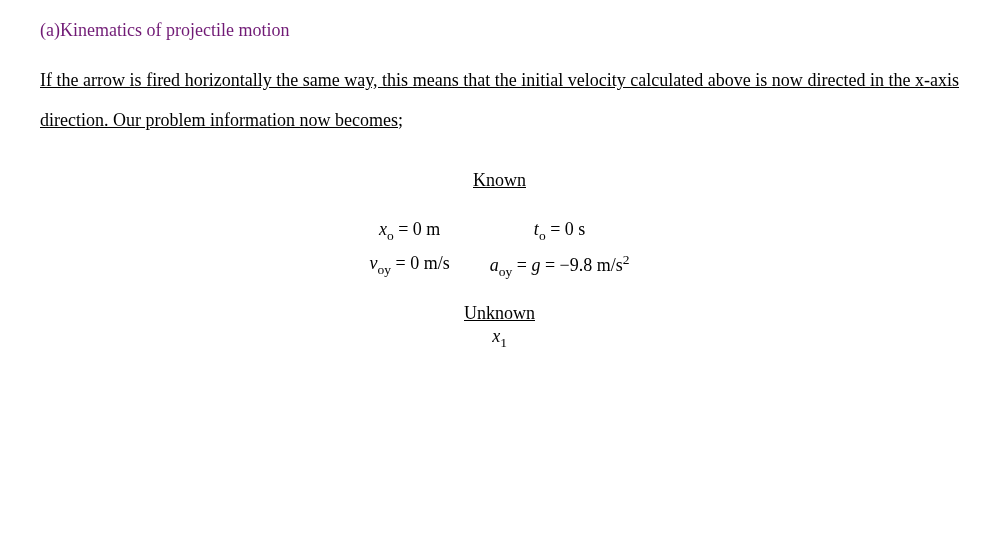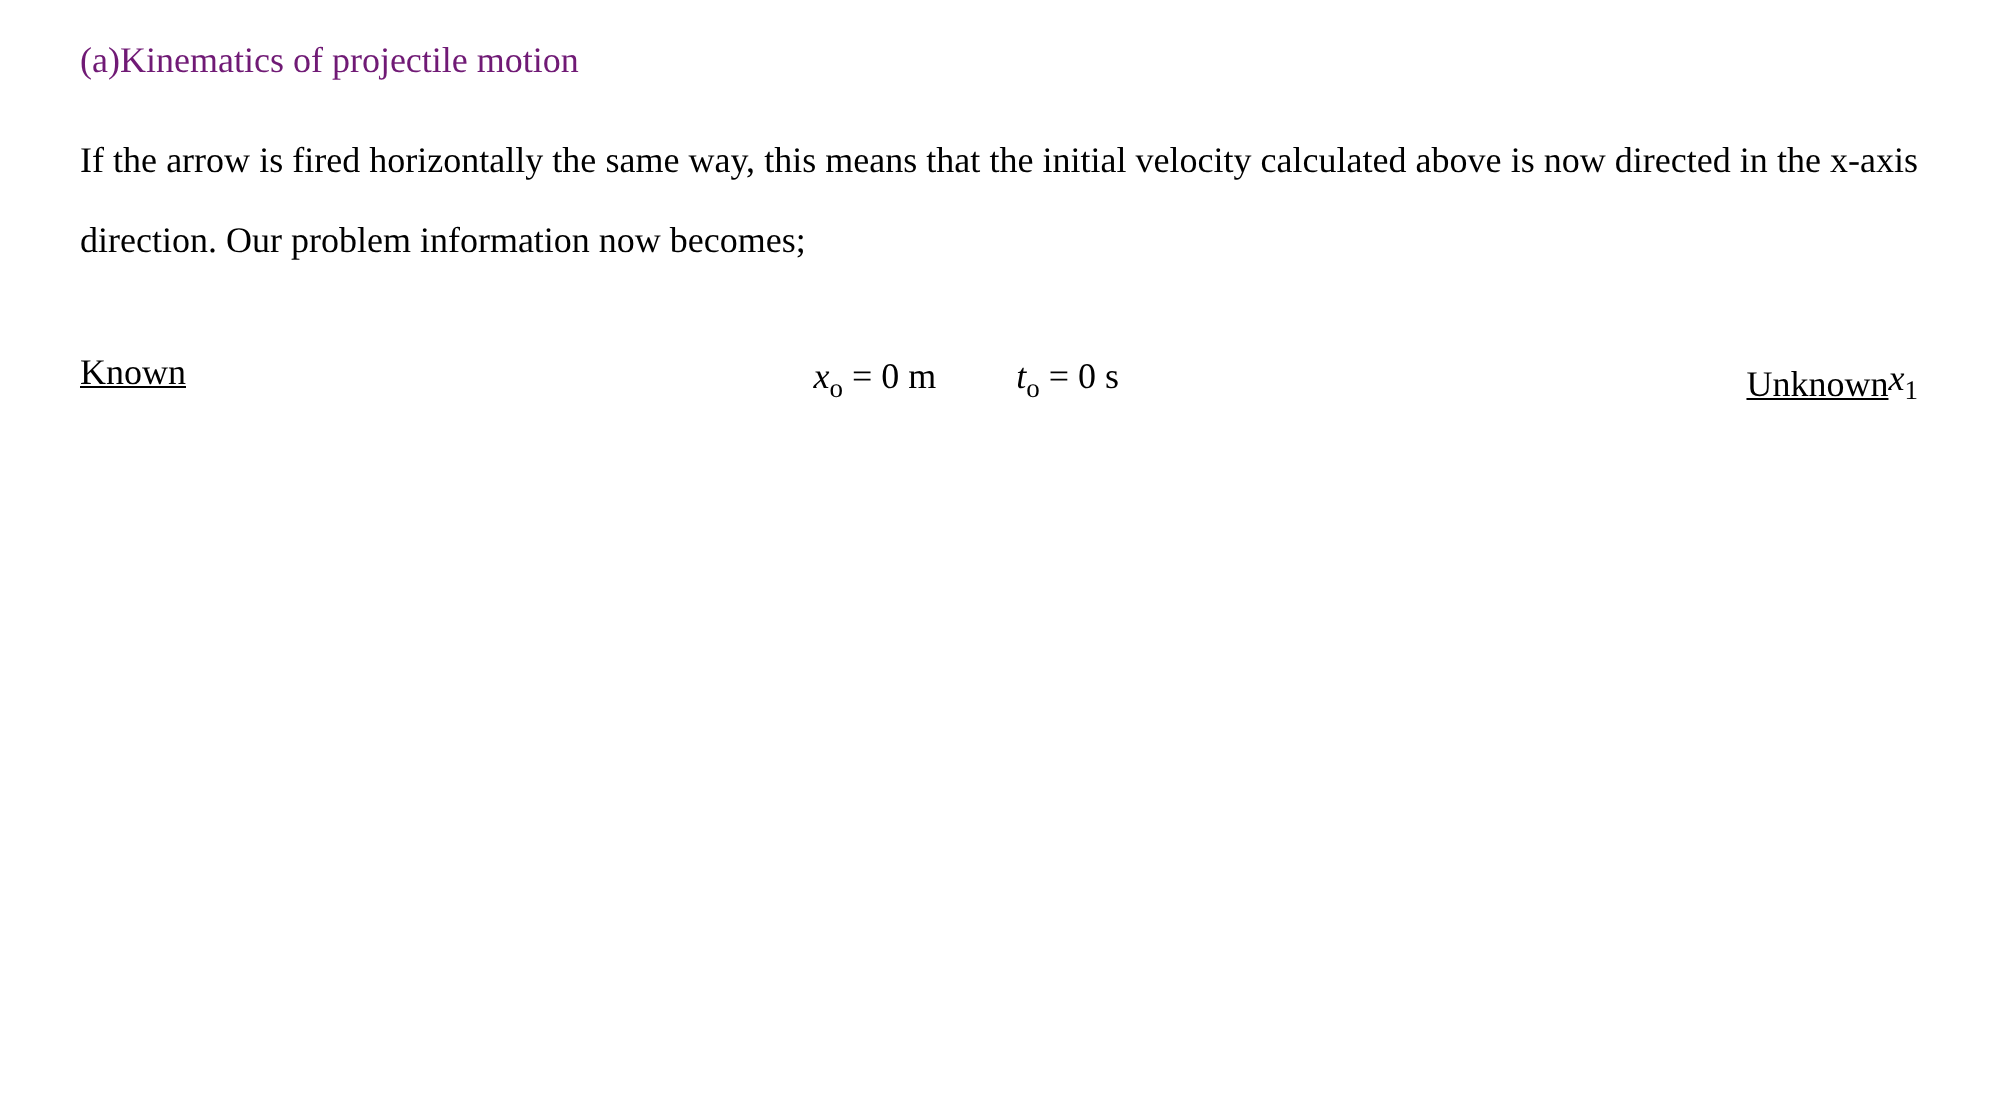--- a/index.html
+++ b/index.html
@@ -21,38 +21,39 @@
     .title {
       color: #701a75;
       font-size: 18px;
       margin-bottom: 20px;
     }
 
     .paragraph {
       line-height: 2.2;
       margin-bottom: 10px;
       text-align: justify;
+      text-decoration: underline;
     }
 
     .equations-block {
       display: flex;
-      flex-direction: row;
+      flex-direction: column;
       align-items: center;
       margin-top: 30px;
     }
 
     .known-label {
       text-decoration: underline;
       margin-bottom: 8px;
       font-size: 18px;
     }
 
     .eq-table {
       border-collapse: collapse;
-      margin: 4px auto;
+      margin: 16px auto;
     }
 
     .eq-table td {
       padding: 4px 20px;
       text-align: center;
       font-size: 18px;
       white-space: nowrap;
     }
 
     .unknown-label {
@@ -89,20 +90,28 @@
   <table class="eq-table">
     <tbody>
         <tr>
       <td>
         <span class="italic">x</span><sub>o</sub> = 0 m
       </td>
       <td>
         <span class="italic">t</span><sub>o</sub> = 0 s
       </td>
     </tr>
+    <tr>
+      <td>
+        <span class="italic">v</span><sub>oy</sub> = 0 m/s
+      </td>
+      <td>
+        <span class="italic">a</span><sub>oy</sub> = <span class="italic">g</span> = −9.8 m/s<sup>2</sup>
+      </td>
+    </tr>
   </tbody>
     </table>
 
   <div class="unknown-label">Unknown</div>
 
   <div class="unknown-var">
     <span class="italic">x</span><sub>1</sub>
   </div>
 
 </div>

